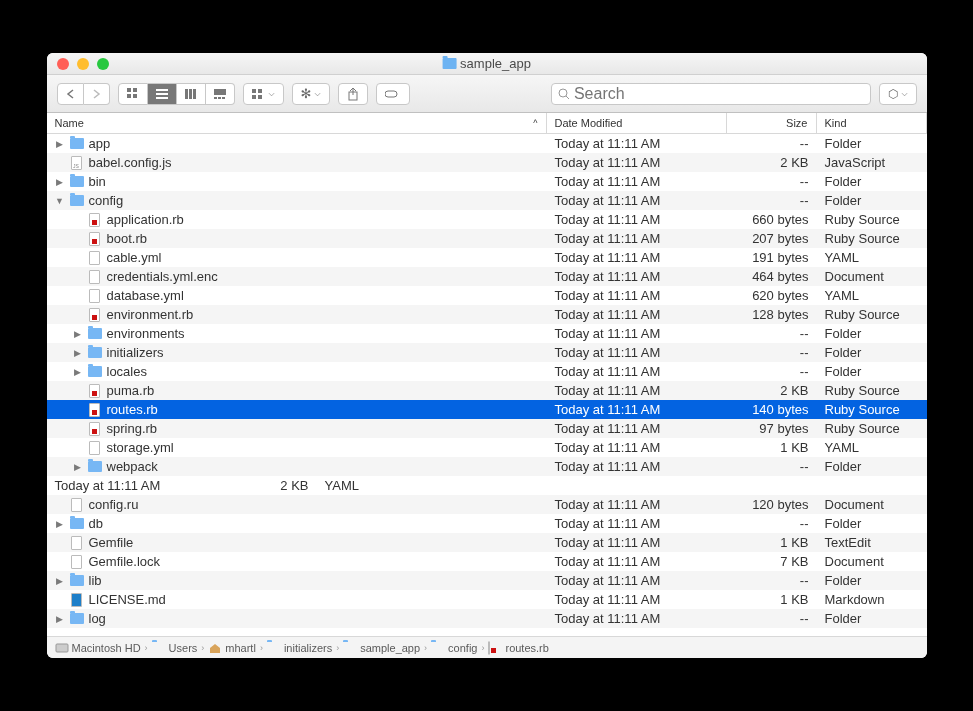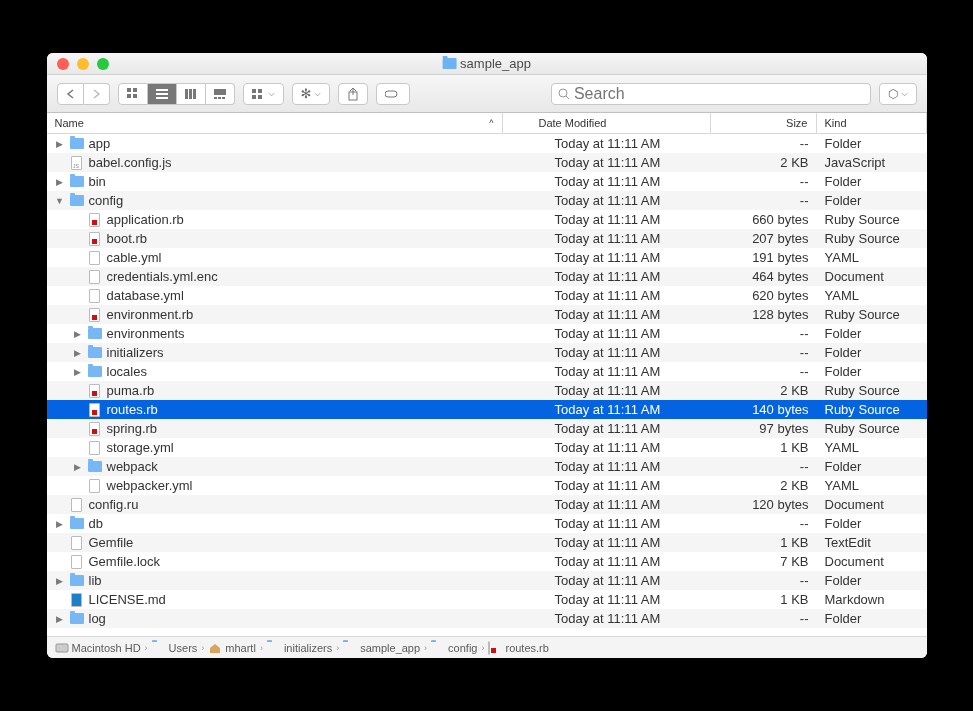--- a/index.html
+++ b/index.html
@@ -17,21 +17,21 @@
 .tbtn { height:22px; background:#fff; border:1px solid #c8c8c8; display:flex; align-items:center; justify-content:center; padding:0 8px; font-size:12px; color:#6a6a6a; cursor:pointer; }
 .tbtn:first-child{border-radius:4px 0 0 4px;}
 .tbtn:last-child{border-radius:0 4px 4px 0;}
 .tbtn:only-child{border-radius:4px;}
 .tbtn+.tbtn{border-left:none;}
 .tbtn.active{background:#787878;color:#fff;}
 .search { flex:1; height:22px; border:1px solid #c8c8c8; border-radius:4px; background:#fff; display:flex; align-items:center; padding:0 6px; gap:4px; max-width:320px; margin-left:auto; }
 .search input{border:none;outline:none;font-size:16px;flex:1;}
 .cols { display:flex; background:#fff; border-bottom:1px solid #d8d8d8; font-size:11px; color:#333; }
 .col { padding:4px 8px; border-right:1px solid #d8d8d8; display:flex; align-items:center; }
-.col.name{flex:1;} .col.date{width:180px;margin-left:28px;} .col.size{width:90px;justify-content:flex-end;margin-left:16px;} .col.kind{width:110px;}
+.col.name{flex:1;} .col.date{width:180px;} .col.size{width:90px;justify-content:flex-end;} .col.kind{width:110px;}
 .sort-ind{margin-left:auto;font-size:9px;}
 .list { flex:1; overflow:auto; font-size:13px; color:#333; }
 .row { display:flex; height:19px; align-items:center; }
 .row:nth-child(even){background:#f5f5f5;}
 .row.sel{background:#0363e1;color:#fff;}
 .cell{padding:0 8px;overflow:hidden;white-space:nowrap;text-overflow:ellipsis;}
 .cell.name{flex:1;display:flex;align-items:center;gap:4px;}
 .cell.date{width:180px;} .cell.size{width:90px;text-align:right;} .cell.kind{width:110px;}
 .disc{width:10px;display:inline-flex;justify-content:center;font-size:9px;color:#7a7a7a;}
 .row.sel .disc{color:#fff;}
@@ -377,27 +377,20 @@
           <span class="fico">
             <span class="ico-folder"></span>
           </span>
           <span>webpack</span>
         </div>
         <div class="cell date">Today at 11:11 AM</div>
         <div class="cell size">--</div>
         <div class="cell kind">Folder</div>
       </div>
       <div class="row">
-        <div class="cell name" style="padding-left:26px">
-          <span class="disc"></span>
-          <span class="fico">
-            <span class="ico-file"></span>
-          </span>
-          <span>webpacker.yml</span>
-        </div>
         <div class="cell date">Today at 11:11 AM</div>
         <div class="cell size">2 KB</div>
         <div class="cell kind">YAML</div>
       </div>
       <div class="row">
         <div class="cell name" style="padding-left:8px">
           <span class="disc"></span>
           <span class="fico">
             <span class="ico-file"></span>
           </span>

